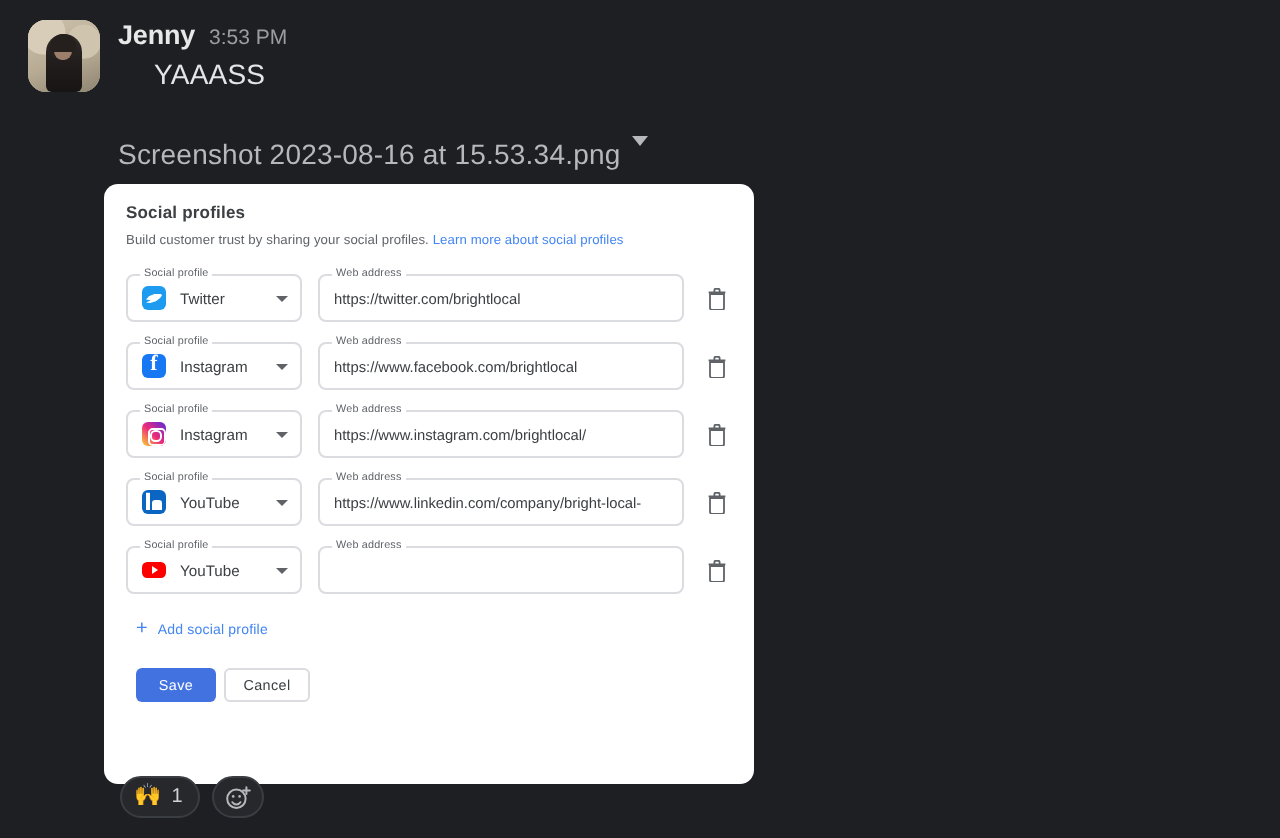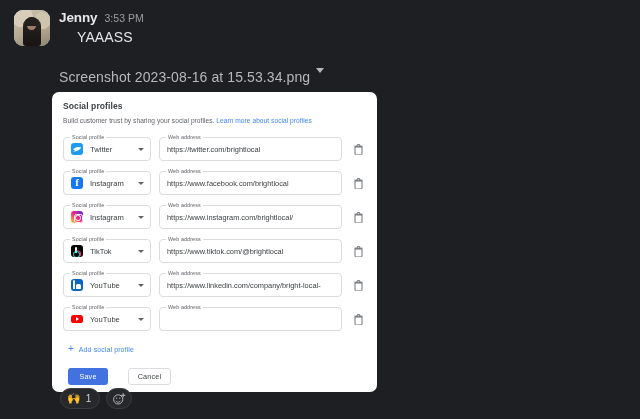--- a/index.html
+++ b/index.html
@@ -288,21 +288,21 @@
     line-height: 10px;
   }
   .add-row .txt {
     color: #4285f4;
     font-size: 7px;
     letter-spacing: 0.1px;
   }
 
   
   .btn-row {
-    display: flex; gap: 20px;
+    display: flex; gap: 4px;
     margin-top: 14px; margin-left: 5px;
   }
   .btn {
     height: 17px;
     border-radius: 3px;
     display: flex; align-items: center; justify-content: center;
     font-size: 7.2px;
     letter-spacing: 0.2px;
   }
   .btn-save {
@@ -430,38 +430,20 @@
         <span class="val">https://www.instagram.com/brightlocal/</span>
       </div>
       <div class="trash">
         <svg width="9" height="11" viewBox="0 0 9 11">
             <path d="M1 3h7v7a1 1 0 0 1-1 1H2a1 1 0 0 1-1-1V3z" fill="none" stroke="#5f6368" stroke-width="0.9"></path>
             <path d="M0.3 2.2h8.4M3.2 2.2V1a.6.6 0 0 1 .6-.6h1.4a.6.6 0 0 1 .6.6v1.2" fill="none" stroke="#5f6368" stroke-width="0.9"></path>
           </svg>
       </div>
     </div>
 
-    <div class="row">
-      <div class="field sel">
-        <span class="legend">Social profile</span>
-        <span class="ico ic-tiktok"></span>
-        <span class="lbl">TikTok</span>
-        <span class="arrow"></span>
-      </div>
-      <div class="field url">
-        <span class="legend">Web address</span>
-        <span class="val">https://www.tiktok.com/@brightlocal</span>
-      </div>
-      <div class="trash">
-        <svg width="9" height="11" viewBox="0 0 9 11">
-            <path d="M1 3h7v7a1 1 0 0 1-1 1H2a1 1 0 0 1-1-1V3z" fill="none" stroke="#5f6368" stroke-width="0.9"></path>
-            <path d="M0.3 2.2h8.4M3.2 2.2V1a.6.6 0 0 1 .6-.6h1.4a.6.6 0 0 1 .6.6v1.2" fill="none" stroke="#5f6368" stroke-width="0.9"></path>
-          </svg>
-      </div>
-    </div>
 
     <div class="row">
       <div class="field sel">
         <span class="legend">Social profile</span>
         <span class="ico ic-linkedin"></span>
         <span class="lbl">YouTube</span>
         <span class="arrow"></span>
       </div>
       <div class="field url">
         <span class="legend">Web address</span>

